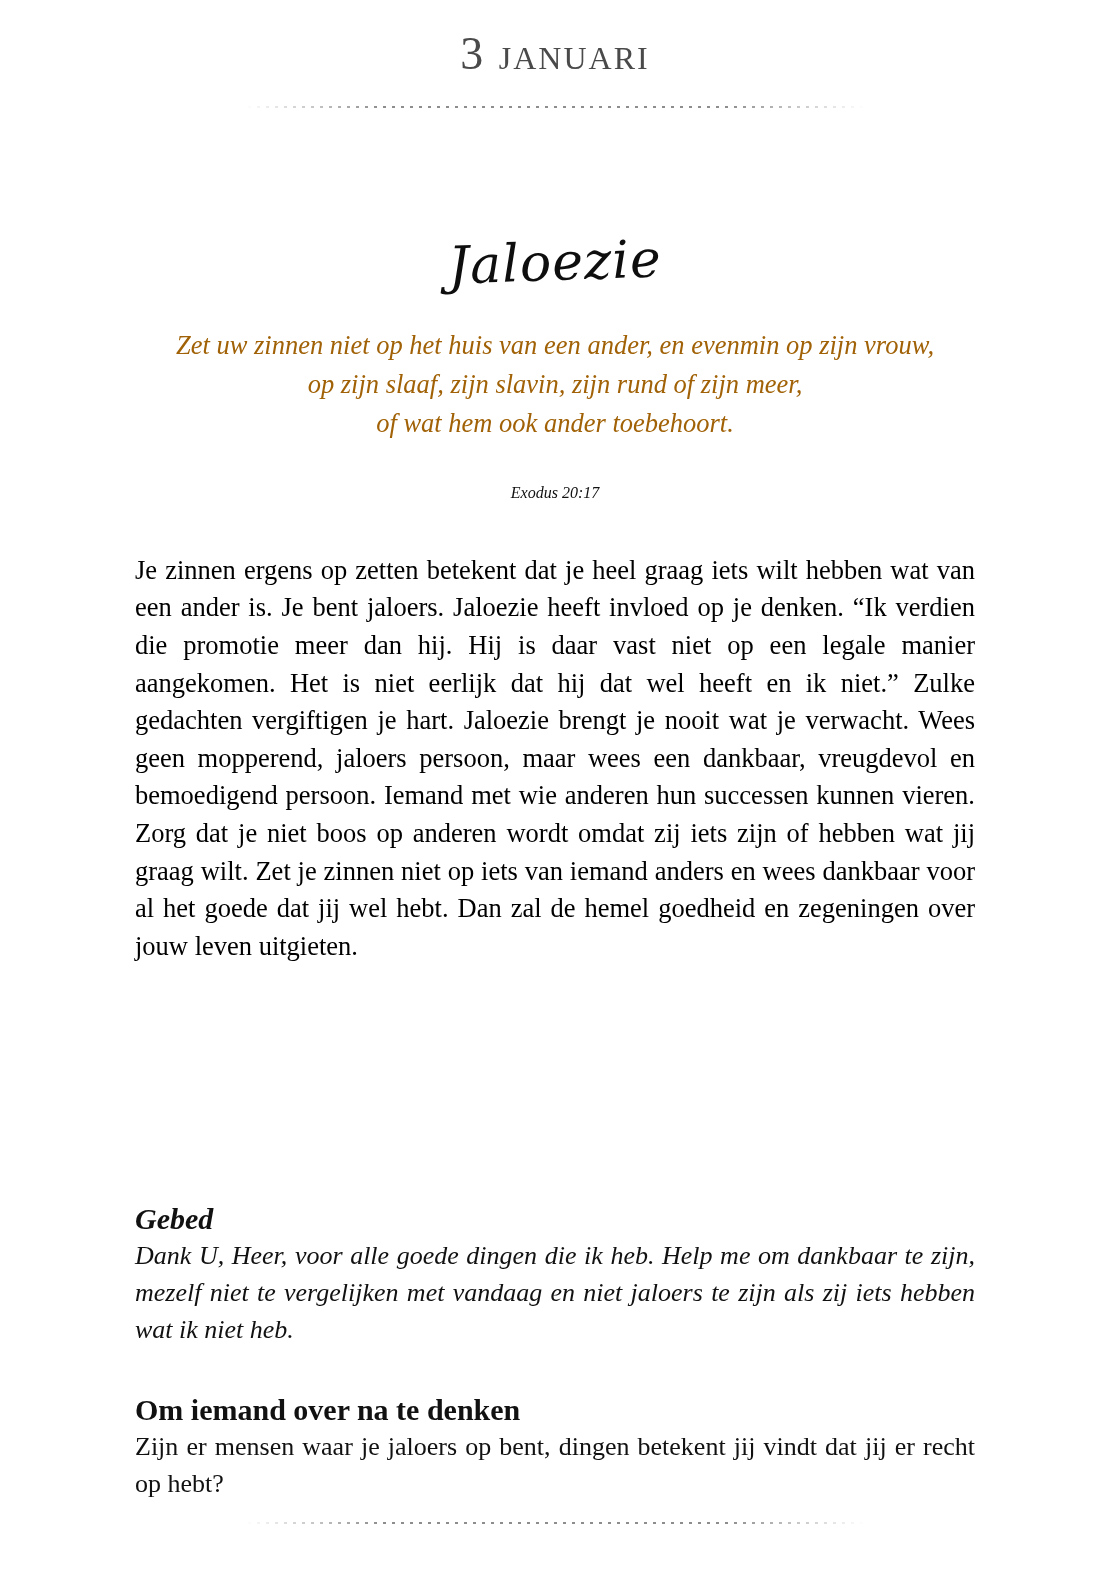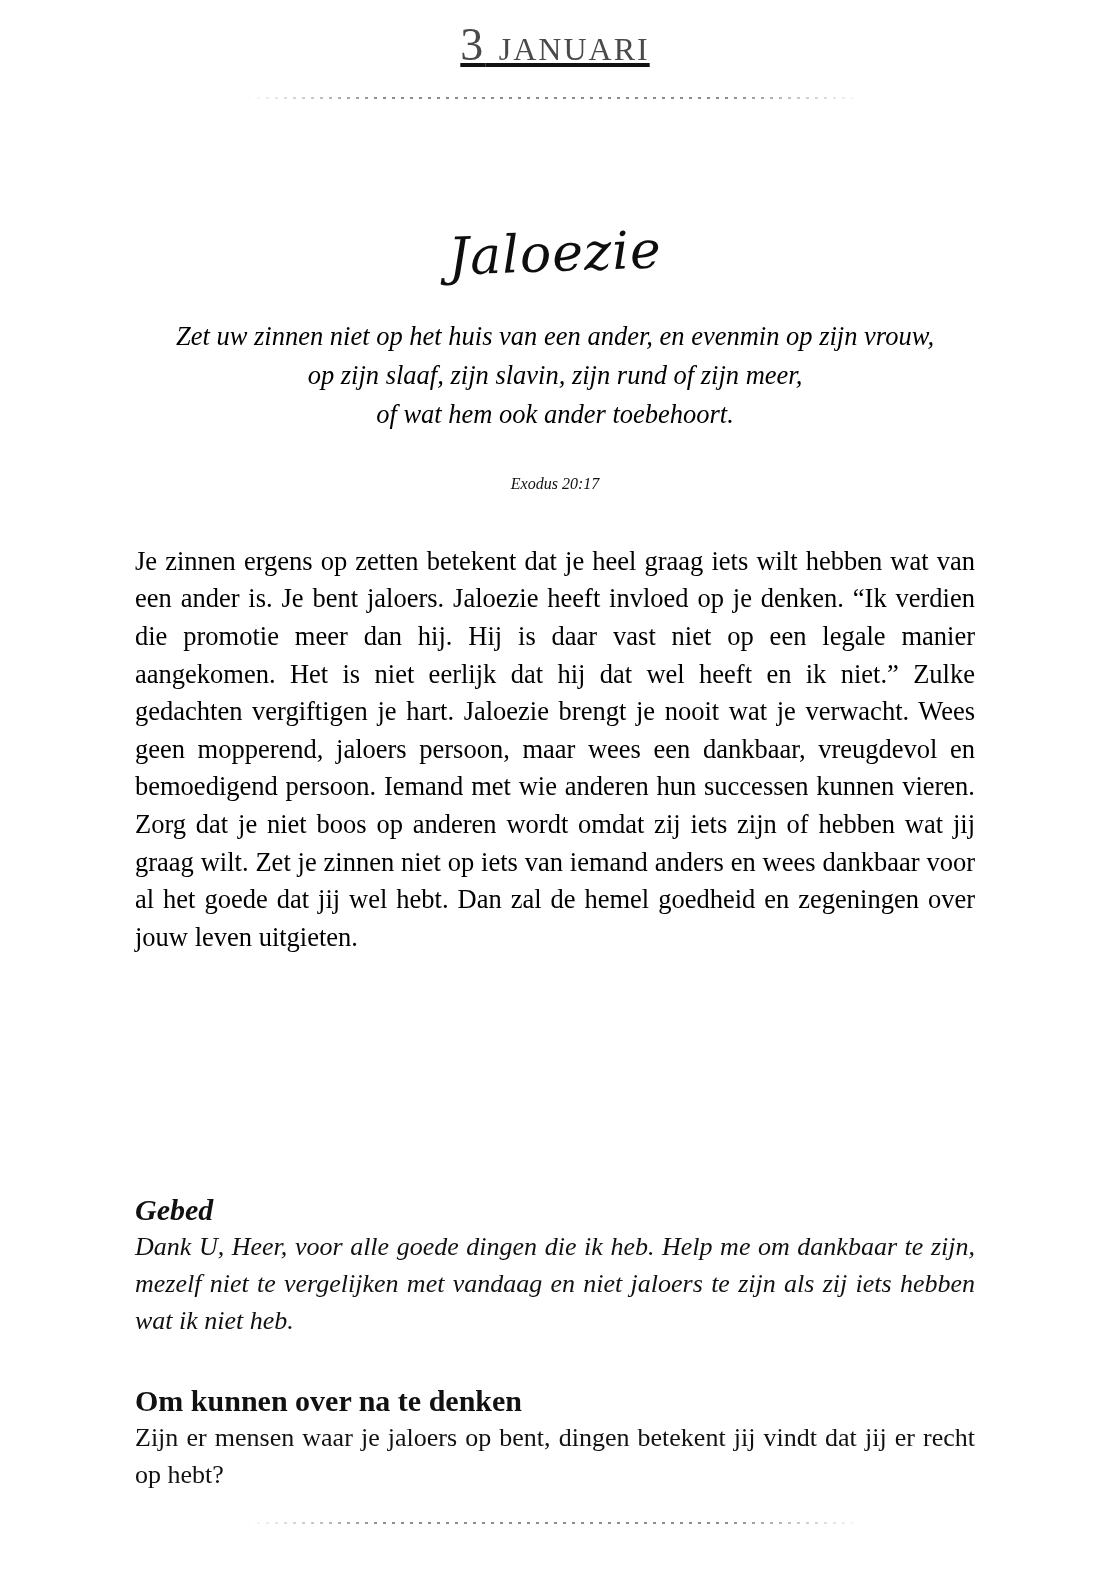--- a/index.html
+++ b/index.html
@@ -19,22 +19,21 @@
   .page {
     position: relative;
     width: 1110px;
     height: 1584px;
     box-sizing: border-box;
   }
 
   
   .page-header {
     text-align: center;
-    padding-top: 18px;
-    text-decoration: underline;
+    padding-top: 27px;
   }
   .date-title {
     font-family: "Liberation Serif", serif;
     font-size: 46px;
     letter-spacing: 2px;
     color: #4a4a4a;
     font-weight: 400;
     font-variant: small-caps;
     text-transform: lowercase;
   }
@@ -76,21 +75,21 @@
     letter-spacing: 1px;
     transform: rotate(-2deg);
     margin-bottom: 34px;
   }
 
   .verse {
     text-align: center;
     font-style: italic;
     font-size: 26.5px;
     line-height: 1.48;
-    color: #000000;
+    color: #a16207;
     margin: 0 auto;
     width: 840px;
   }
   .verse-line { display: block; }
 
   .verse-ref {
     text-align: center;
     font-style: italic;
     font-size: 16px;
     margin-top: 40px;
@@ -179,21 +178,21 @@
     <div class="spacer-block"></div>
 
     <div>
       <div class="section-heading italic">Gebed</div>
       <p class="section-body italic">Dank U, Heer, voor alle goede dingen die ik heb. Help me om dankbaar te zijn, mezelf niet te vergelijken met vandaag en niet jaloers te zijn als zij iets hebben wat ik niet heb.</p>
     </div>
 
     <div class="section-gap"></div>
 
     <div>
-      <div class="section-heading">Om kunnen over na te denken</div>
+      <div class="section-heading">Om iemand over na te denken</div>
       <p class="section-body">Zijn er mensen waar je jaloers op bent, dingen betekent jij vindt dat jij er recht op hebt?</p>
     </div>
 
   </div>
 
   <div class="page-footer">
     <div class="divider-footer">
       <div class="dots"></div>
     </div>
   </div>

